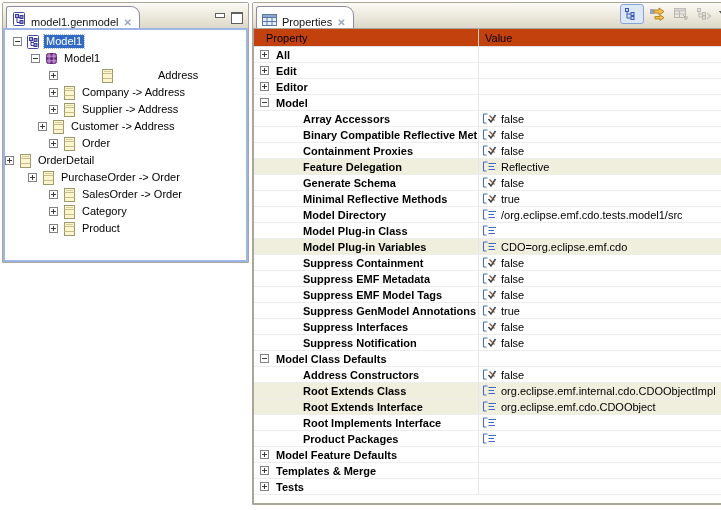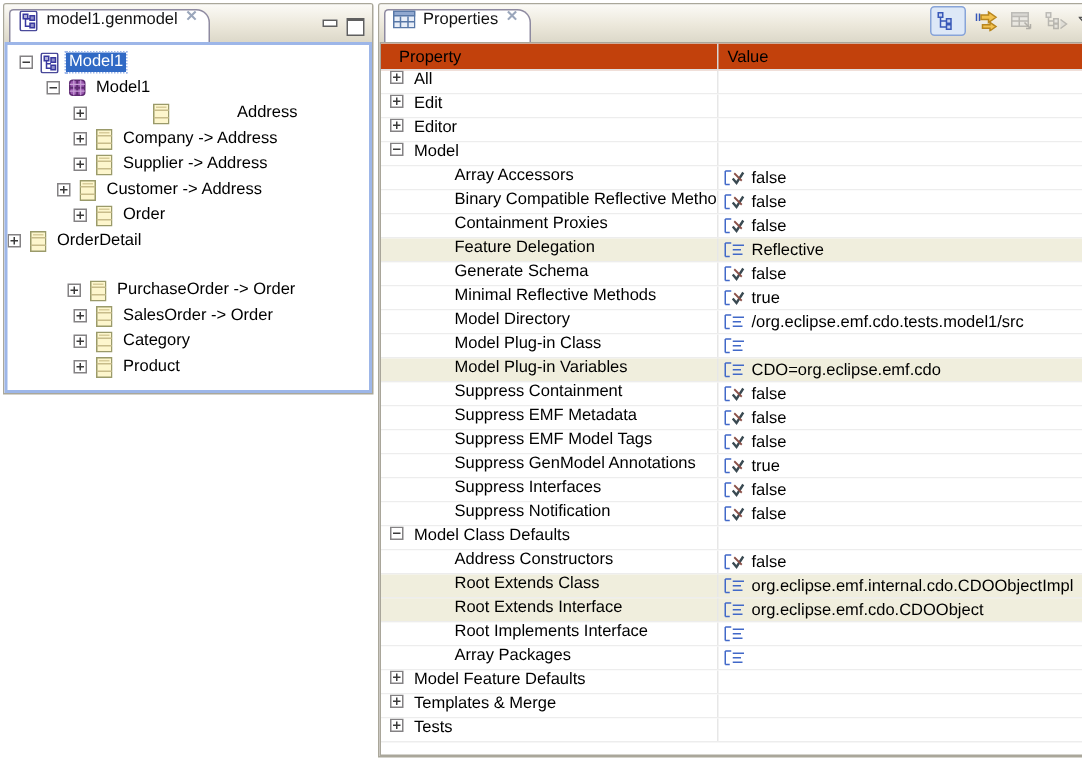--- a/index.html
+++ b/index.html
@@ -8,21 +8,21 @@
 
   .panel { position:absolute; border:1px solid #aaa79a; border-radius:2px 2px 0 0; background:#fff; }
   #editor-panel { left:2px; top:2px; width:247px; height:261px; }
   #properties-panel { left:252px; top:2px; width:518px; height:503px; }
 
   .tabbar { position:absolute; left:0; top:0; right:0; height:25px;
     background:linear-gradient(180deg,#fbfaf6 0%,#ece8db 55%,#dcd8c9 100%);
     display:flex; align-items:flex-end; }
   .tab { height:22px; margin-left:3px; background:#fff;
     border:1px solid #8e8aa0; border-bottom:none; border-radius:3px 9px 0 0;
-    display:flex; align-items:flex-start; gap:5px; padding:0 7px 0 5px; }
+    display:flex; align-items:flex-end; gap:5px; padding:0 7px 0 5px; }
   .tab-label { color:#111; }
   .tab-close { color:#9aa6bb; font-weight:bold; font-size:10px; line-height:10px; cursor:default; }
 
   .winbtns { margin-left:auto; display:flex; align-items:center; gap:6px; padding:0 6px 6px 0; }
   .wbtn { width:11px; height:10px; position:relative; }
   .wbtn.min::before { content:""; position:absolute; left:1px; top:1px; width:8px; height:3px;
     border:1px solid #5f5f5f; background:#fff; }
   .wbtn.max::before { content:""; position:absolute; left:0; top:0; width:10px; height:9px;
     border:1px solid #5f5f5f; border-top-width:2px; background:#fff; }
 
@@ -41,21 +41,21 @@
 
   
   #properties-content { position:absolute; left:0; top:25px; right:0; bottom:0;
     border:1px solid #a9a69a; background:#fff; overflow:hidden; }
   #header-row { height:18px; display:flex; border-bottom:1px solid #e0e0e0; background:#c2410c; }
   #header-row .hp { width:224px; padding-left:12px; line-height:18px; }
   #header-row .hv { flex:1; padding-left:6px; line-height:18px; border-left:1px solid #d6d6d6; }
 
   .prow { height:16px; display:flex; border-bottom:1px solid #ededed; background:#fff; }
   .prow.hl { background:#f0eedd; }
-  .pcell { width:224px; display:flex; overflow:hidden; white-space:nowrap; }
+  .pcell { width:224px; display:flex; align-items:center; overflow:hidden; white-space:nowrap;font-weight:bold; }
   .vcell { flex:1; display:flex; align-items:center; gap:4px; border-left:1px solid #e7e7e7;
     padding-left:3px; overflow:hidden; white-space:nowrap; }
   .pcell .ebox { margin-left:6px; }
   .plabel.cat { margin-left:7px; }
   .plabel.prop { margin-left:49px; }
   .vicon { display:inline-flex; width:15px; justify-content:center; flex:0 0 15px; }
   .vtext { line-height:16px; }
 
   
   .ptoolbar { margin-left:auto; display:flex; align-items:center; gap:6px; padding:0 5px 4px 0; }
@@ -170,21 +170,21 @@
         <span class="ebox plus"></span>
         <span class="ticon">
           <svg width="11" height="14" viewBox="0 0 11 14">
             <rect x="0.5" y="0.5" width="10" height="13" fill="#fdf6cd" stroke="#9a9a6a"></rect>
             <path d="M0.5 4.5 H10.5 M0.5 9.5 H10.5" stroke="#c8bc8a"></path>
             <path d="M2 2.5 H9" stroke="#d8cc9a"></path>
           </svg>
         </span>
         <span class="tlabel">OrderDetail</span>
       </div>
-      <div class="titem" style="padding-left: 40px; margin-top: 16px;">
+      <div class="titem" style="padding-left: 23px;">
         <span class="ebox plus"></span>
         <span class="ticon">
           <svg width="11" height="14" viewBox="0 0 11 14">
             <rect x="0.5" y="0.5" width="10" height="13" fill="#fdf6cd" stroke="#9a9a6a"></rect>
             <path d="M0.5 4.5 H10.5 M0.5 9.5 H10.5" stroke="#c8bc8a"></path>
             <path d="M2 2.5 H9" stroke="#d8cc9a"></path>
           </svg>
         </span>
         <span class="tlabel">PurchaseOrder -&gt; Order</span>
       </div>
@@ -593,21 +593,21 @@
               <svg width="15" height="13" viewBox="0 0 15 13">
                 <path d="M1.5 2 V11 M1.5 2 H5.5 M1.5 11 H4.5" stroke="#4168c8" fill="none"></path>
                 <path d="M6.5 3.5 H14 M6.5 6.5 H12 M6.5 9.5 H13" stroke="#4168c8" fill="none"></path>
               </svg>
             </span>
             <span class="vtext"></span>
           </div>
         </div>
         <div class="prow">
           <div class="pcell">
-            <span class="plabel prop">Array Packages</span>
+            <span class="plabel prop">Product Packages</span>
           </div>
           <div class="vcell">
             <span class="vicon">
               <svg width="15" height="13" viewBox="0 0 15 13">
                 <path d="M1.5 2 V11 M1.5 2 H5.5 M1.5 11 H4.5" stroke="#4168c8" fill="none"></path>
                 <path d="M6.5 3.5 H14 M6.5 6.5 H12 M6.5 9.5 H13" stroke="#4168c8" fill="none"></path>
               </svg>
             </span>
             <span class="vtext"></span>
           </div>

